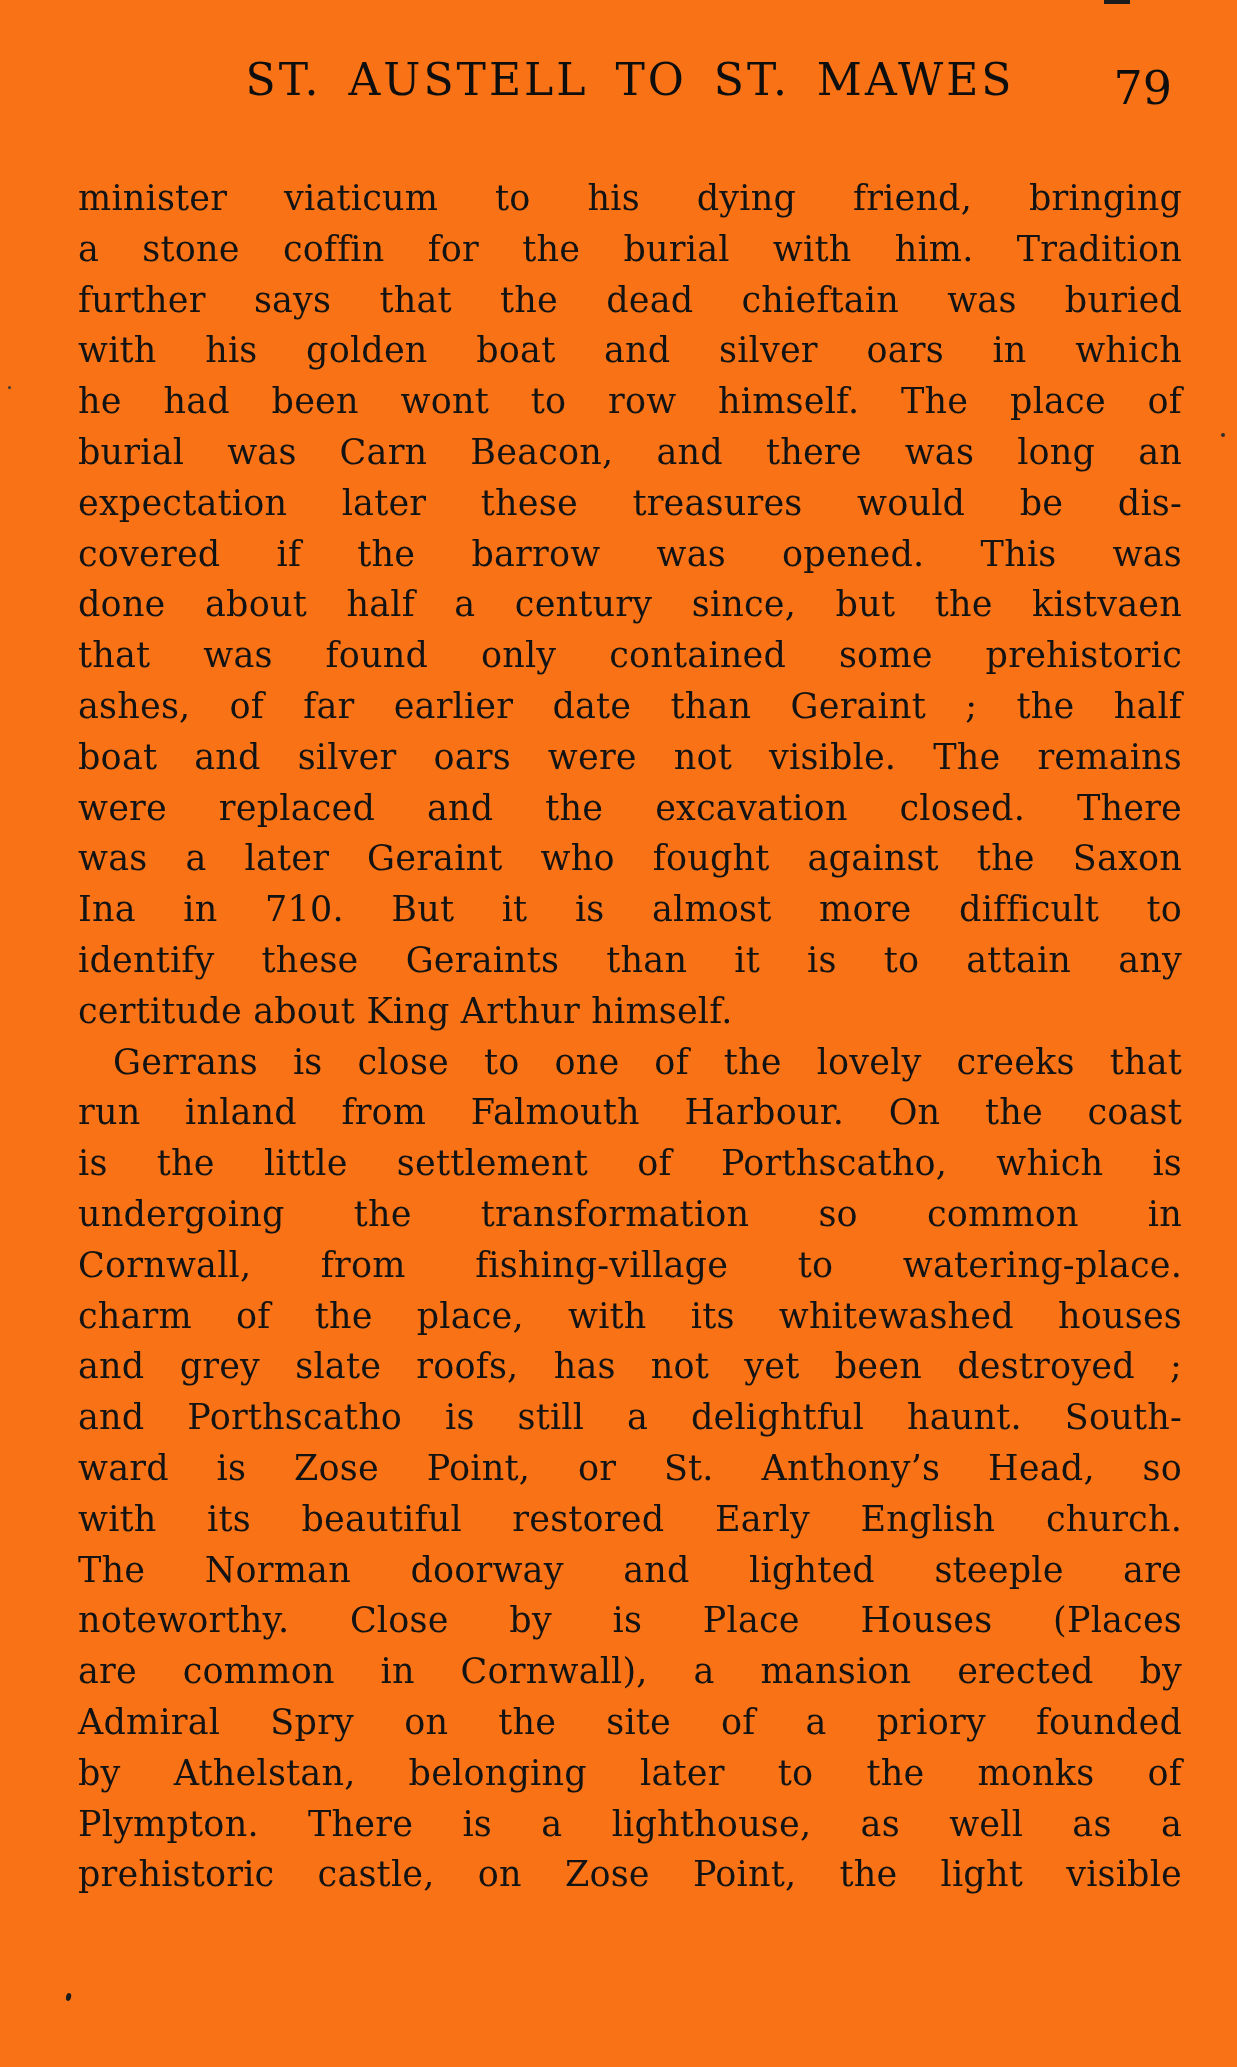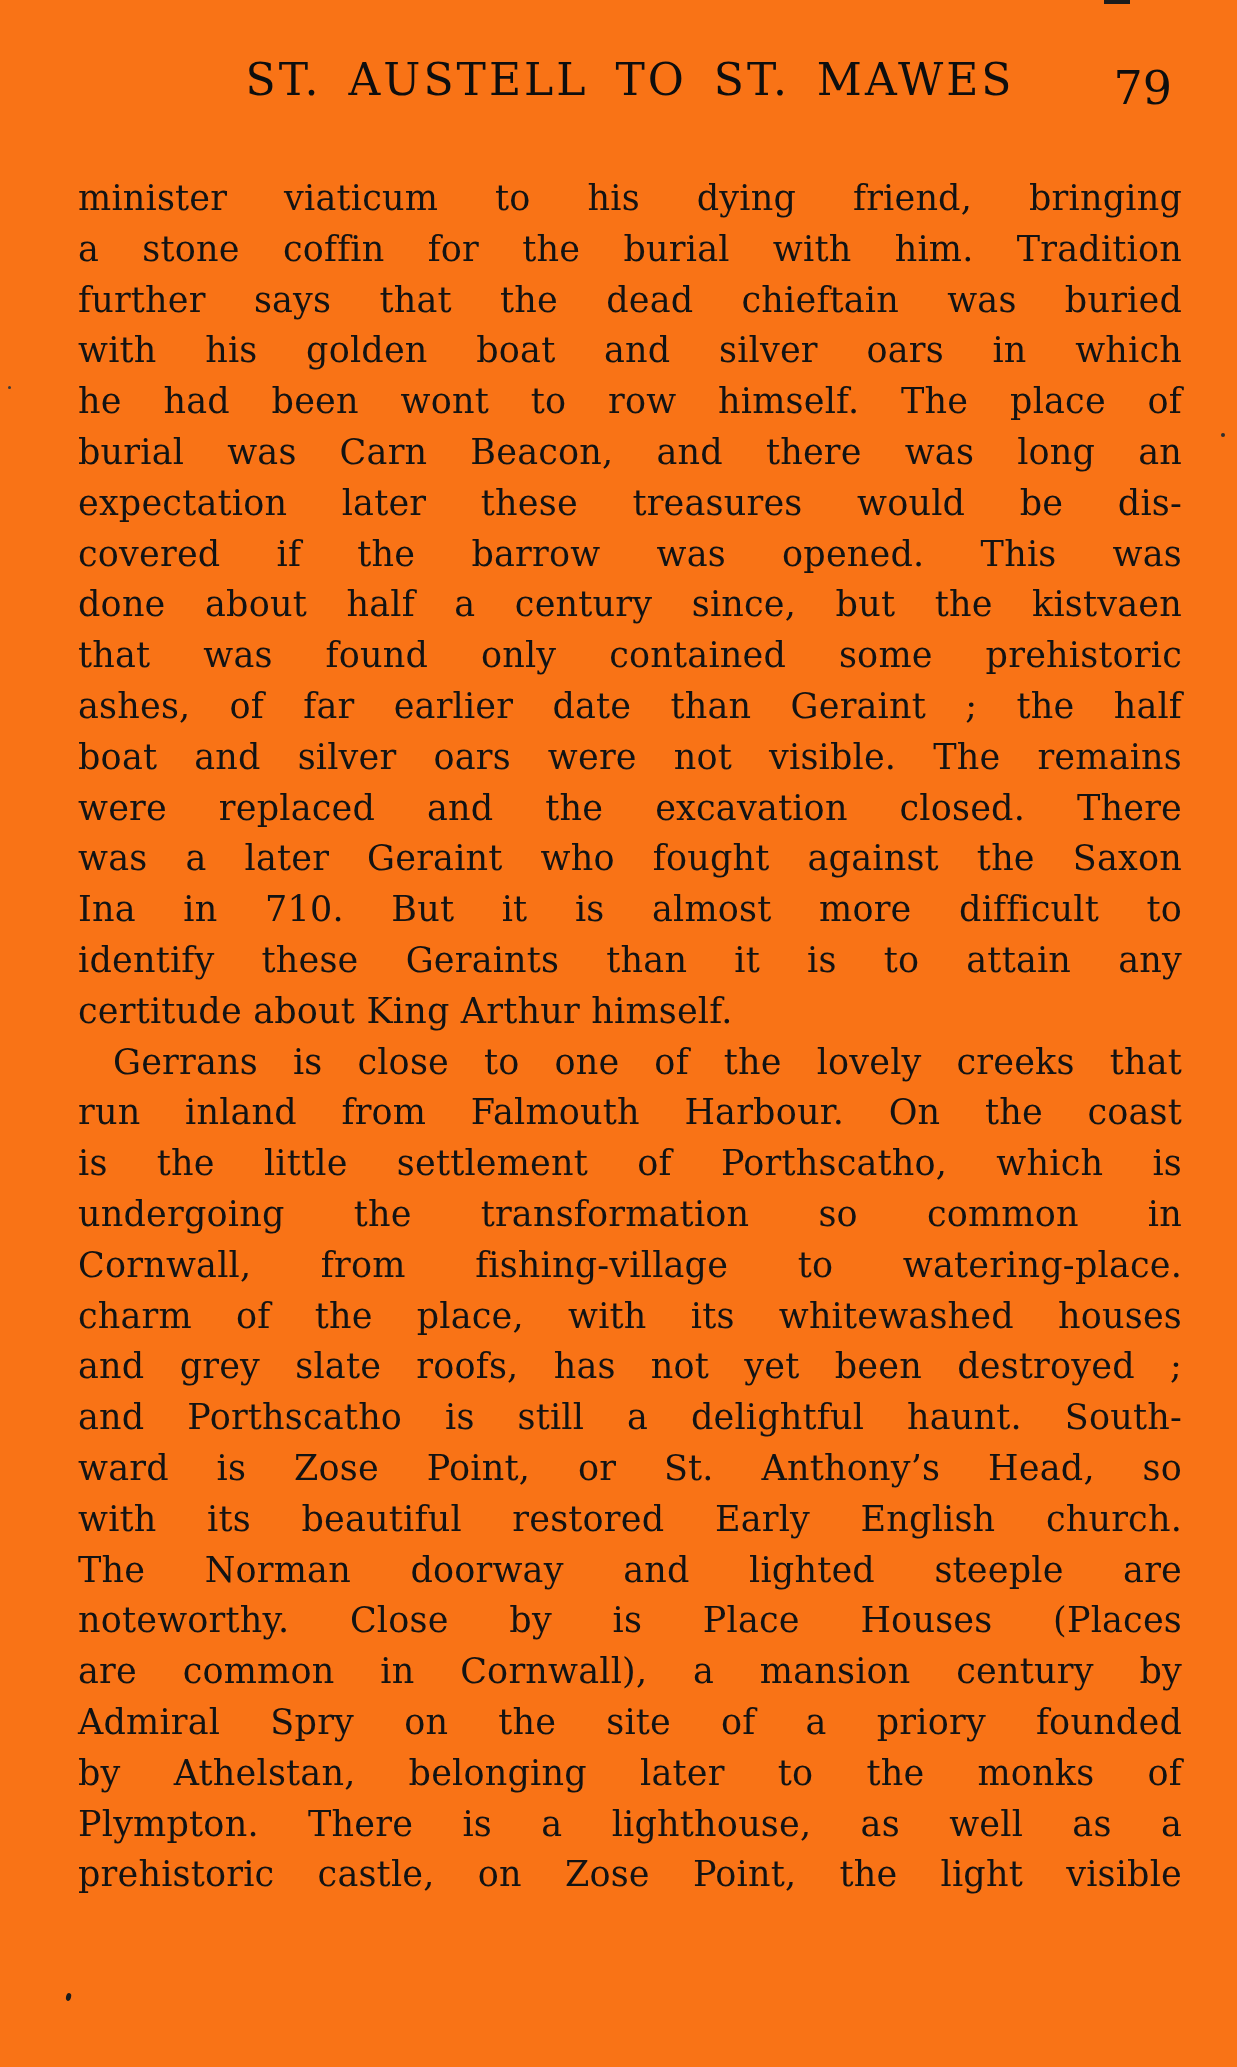--- a/index.html
+++ b/index.html
@@ -111,20 +111,20 @@
       <div class="line j">is the little settlement of Porthscatho, which is</div>
       <div class="line j">undergoing the transformation so common in</div>
       <div class="line j">Cornwall, from fishing-village to watering-place.</div>
       <div class="line j">charm of the place, with its whitewashed houses</div>
       <div class="line j">and grey slate roofs, has not yet been destroyed ;</div>
       <div class="line j">and Porthscatho is still a delightful haunt. South-</div>
       <div class="line j">ward is Zose Point, or St. Anthony’s Head, so</div>
       <div class="line j">with its beautiful restored Early English church.</div>
       <div class="line j">The Norman doorway and lighted steeple are</div>
       <div class="line j">noteworthy. Close by is Place Houses (Places</div>
-      <div class="line j">are common in Cornwall), a mansion century by</div>
+      <div class="line j">are common in Cornwall), a mansion erected by</div>
       <div class="line j">Admiral Spry on the site of a priory founded</div>
       <div class="line j">by Athelstan, belonging later to the monks of</div>
       <div class="line j">Plympton. There is a lighthouse, as well as a</div>
       <div class="line j">prehistoric castle, on Zose Point, the light visible</div>
     </div>
 
 </div>
 
 </body></html>

